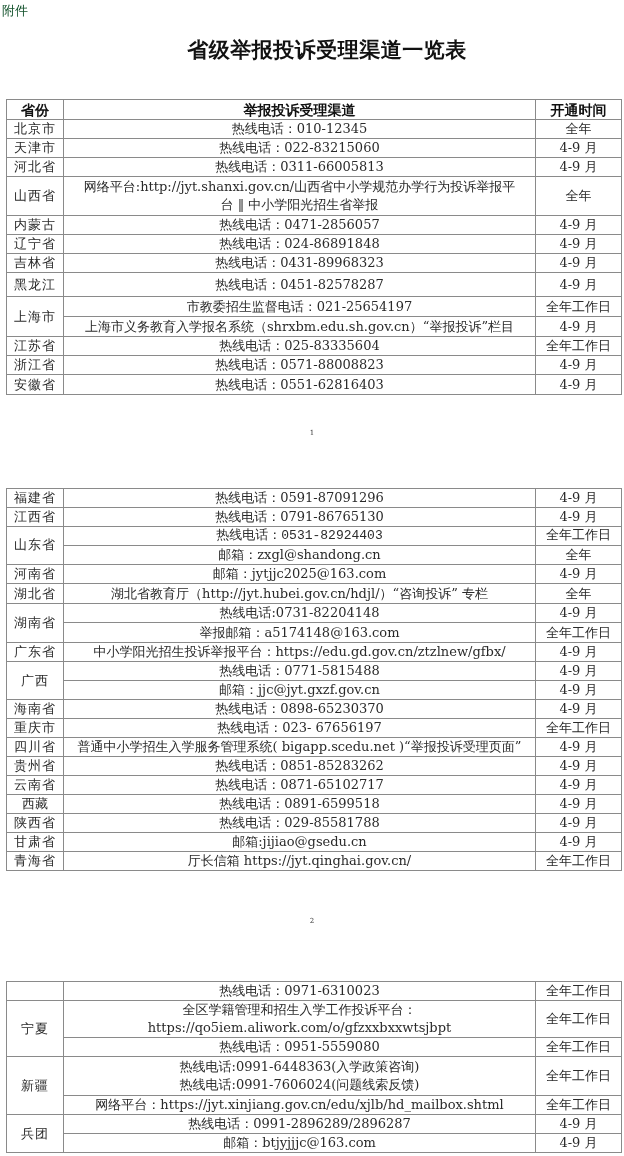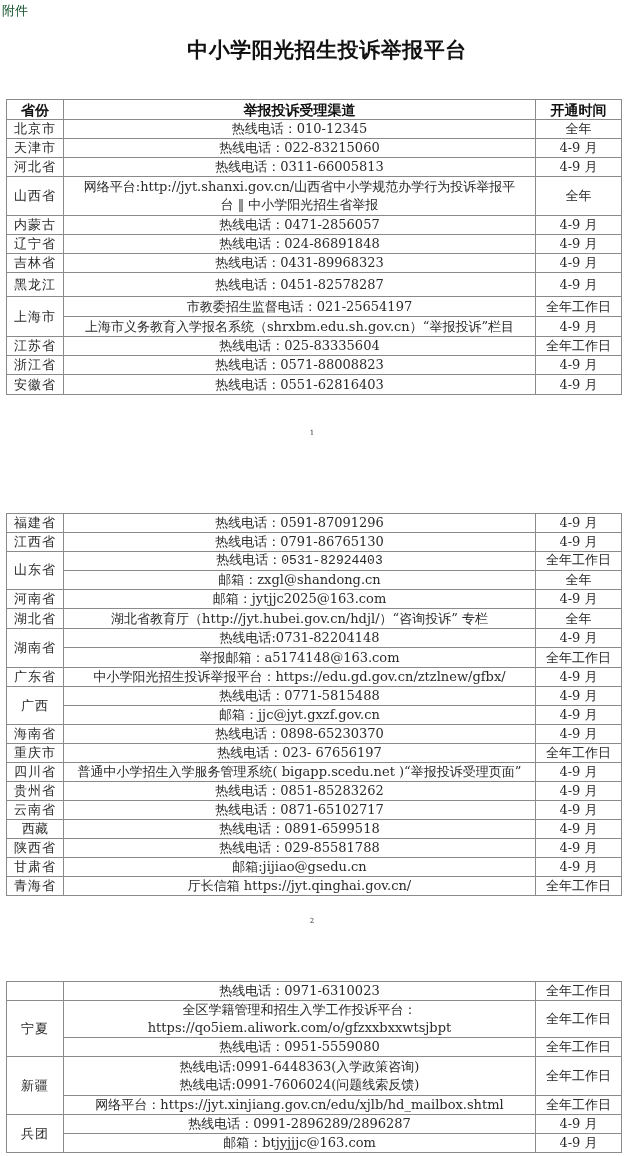--- a/index.html
+++ b/index.html
@@ -18,21 +18,21 @@
   }
   table.tbl th { font-weight: bold; font-size: 14px; color: #111; }
   col.c1 { width: 57px; } col.c3 { width: 86px; }
   td.prov { letter-spacing: 1px; }
   td.top { vertical-align: top; }
 </style>
 </head>
 <body>
 
 <div class="attach">附件</div>
-<div class="title">中小学阳光招生投诉举报平台</div>
+<div class="title">省级举报投诉受理渠道一览表</div>
 
 <table class="tbl" style="top:99px;">
   <colgroup>
       <col class="c1">
       <col class="c2">
       <col class="c3">
     </colgroup>
   <tbody>
       <tr style="height:20px;">
     <th>省份</th>
@@ -104,21 +104,21 @@
   <tr style="height:20px;">
     <td class="prov">安徽省</td>
     <td>热线电话：0551-62816403</td>
     <td>4-9 月</td>
   </tr>
 </tbody>
   </table>
 
 <div class="pageno" style="top:429px;">1</div>
 
-<table class="tbl" style="top:513px;padding-left:28px;">
+<table class="tbl" style="top:488px;padding-left:28px;">
   <colgroup>
       <col class="c1">
       <col class="c2">
       <col class="c3">
     </colgroup>
   <tbody>
       <tr style="height:19px;">
     <td class="prov">福建省</td>
     <td>热线电话：0591-87091296</td>
     <td>4-9 月</td>

